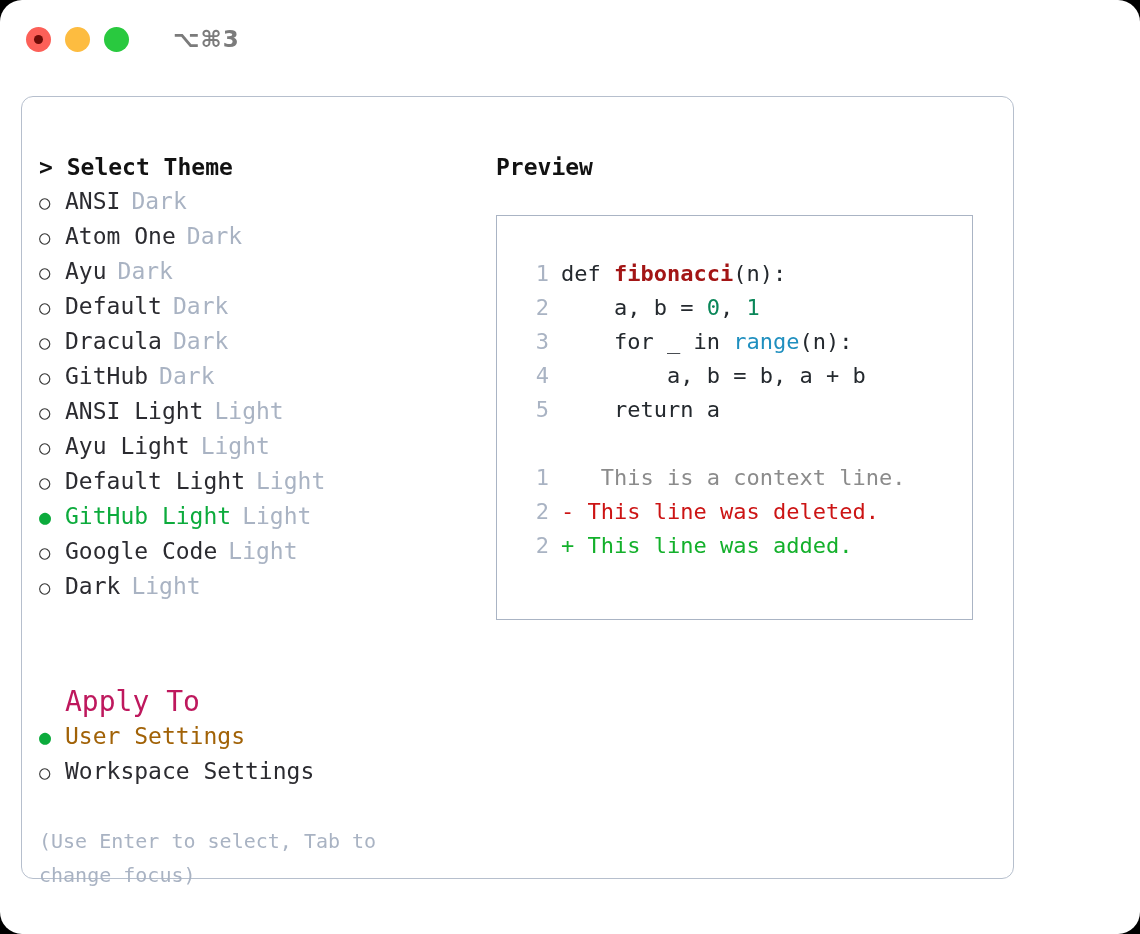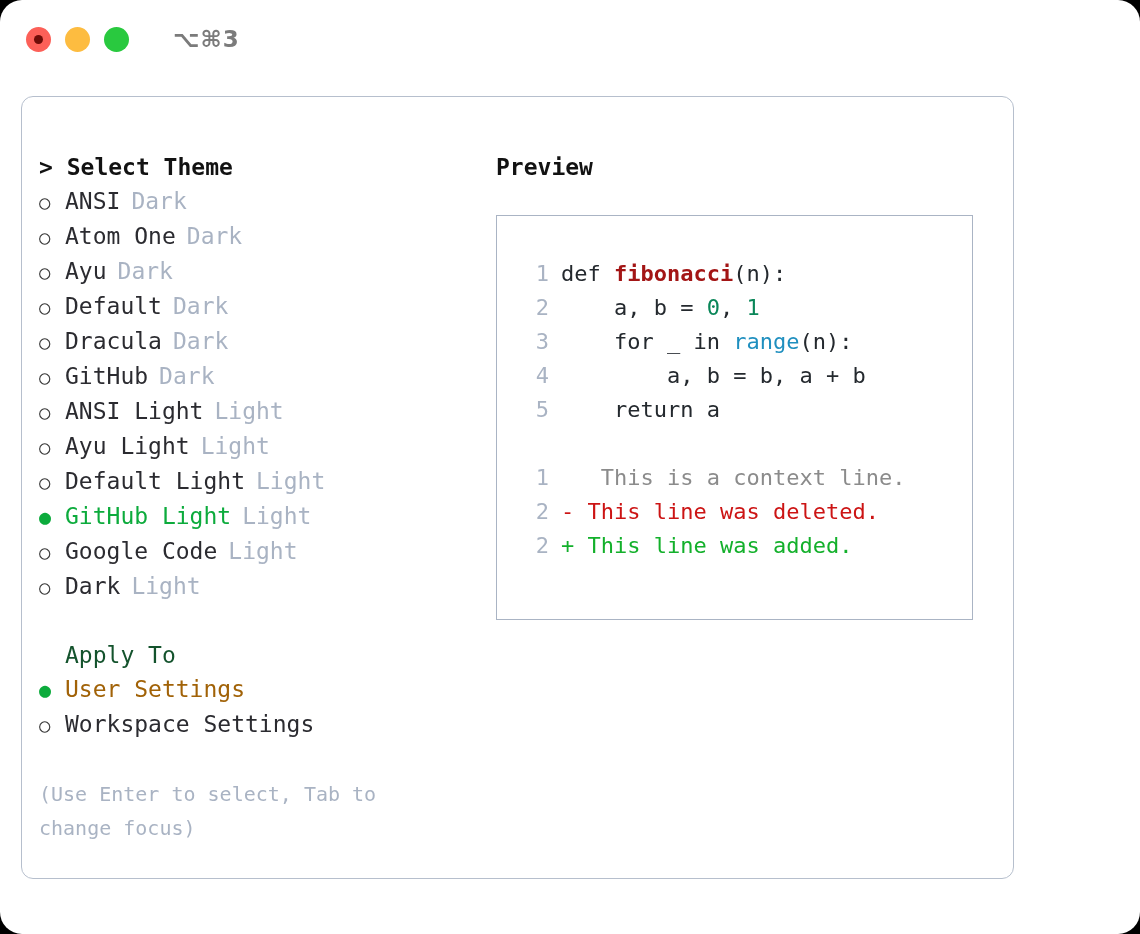--- a/index.html
+++ b/index.html
@@ -131,25 +131,26 @@
     color: #0cab3c;
   }
   .theme-kind {
     color: #a9b3c3;
     margin-left: 11px;
   }
 
   .section-gap { height: 34px; }
 
   .subheader {
-    font-size: 23px;
-    color: #14532d;
+    font-size: 28px;
+    color: #be185d;
     line-height: 34px;
     padding-left: 26px;
     white-space: pre;
+    margin-top: 47px;
   }
 
   .apply-row {
     display: flex;
     align-items: baseline;
     line-height: 34px;
     font-size: 23px;
     white-space: pre;
   }
   .apply-row .apply-label { color: #2b2b30; }

